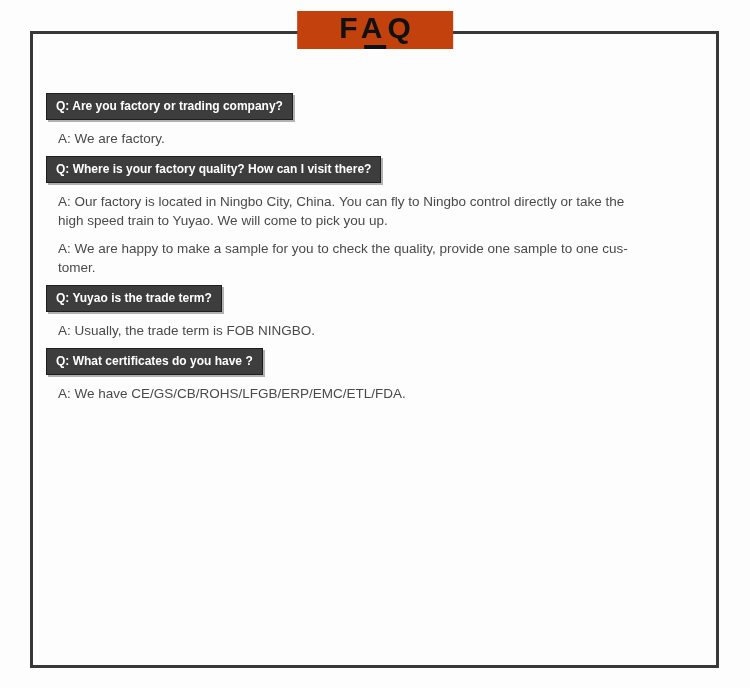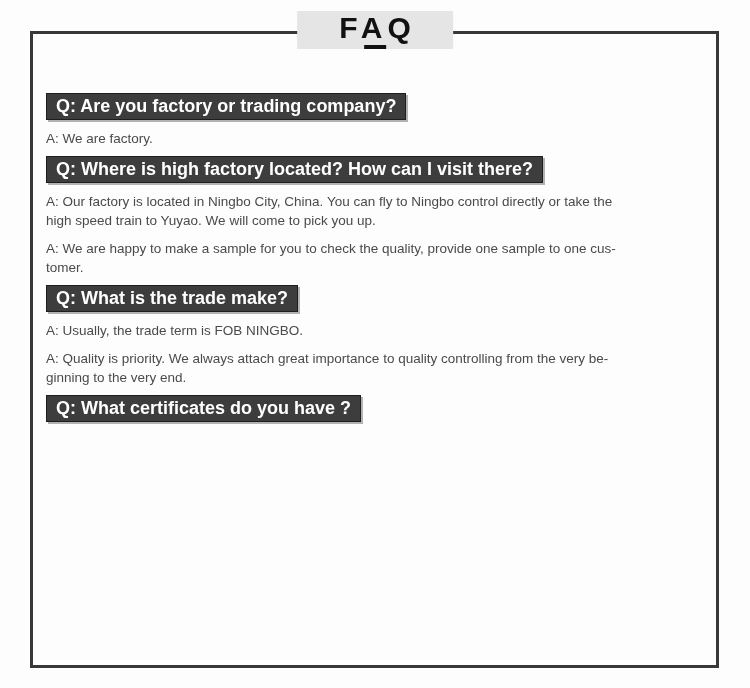--- a/index.html
+++ b/index.html
@@ -23,21 +23,21 @@
     height: 637px;
     border: 3px solid #383838;
     box-sizing: border-box;
     background: transparent;
   }
   .title-wrap {
     position: absolute;
     top: 11px;
     left: 50%;
     transform: translateX(-50%);
-    background: #e5e5e5;
+    background: #c2410c;
     padding: 0 42px;
     text-align: center;
     z-index: 2;
   }
   .faq-title {
     font-size: 30px;
     line-height: 33px;
     font-weight: bold;
     letter-spacing: 5px;
     margin-right: -5px; 
@@ -57,31 +57,31 @@
     width: 662px;
     z-index: 1;
   }
   .faq-item { margin: 0; }
   .q-box {
     display: inline-block;
     background: #3d3d3d;
     border: 1px solid #1e1e1e;
     box-shadow: 2px 2px 0 #b2b2b2;
     color: #ffffff;
-    font-size: 18px;
+    font-size: 12px;
     font-weight: bold;
     line-height: 17px;
     padding: 4px 9px;
     margin: 0;
   }
   .answer {
     font-size: 13.5px;
     line-height: 19px;
     color: #4a4a4a;
-    margin: 9px 0 8px 0;
+    margin: 9px 0 8px 12px;
     white-space: pre-line;
   }
 </style>
 </head>
 <body>
 
 <div class="page">
 
   <div class="frame"></div>
 
@@ -93,45 +93,44 @@
   <div class="faq-list">
     <section class="faq-item">
       <div class="q-box">
         <span>Q: Are you factory or trading company?</span>
       </div>
       <p class="answer">A: We are factory.</p>
     </section>
 
     <section class="faq-item">
       <div class="q-box">
-        <span>Q: Where is high factory located? How can I visit there?</span>
+        <span>Q: Where is your factory quality? How can I visit there?</span>
       </div>
       <p class="answer">A: Our factory is located in Ningbo City, China. You can fly to Ningbo control directly or take the
 high speed train to Yuyao. We will come to pick you up.</p>
     </section>
 
 
     <section class="faq-item">
       <p class="answer">A: We are happy to make a sample for you to check the quality, provide one sample to one cus-
 tomer.</p>
     </section>
 
 
     <section class="faq-item">
       <div class="q-box">
-        <span>Q: What is the trade make?</span>
+        <span>Q: Yuyao is the trade term?</span>
       </div>
       <p class="answer">A: Usually, the trade term is FOB NINGBO.</p>
     </section>
 
     <section class="faq-item">
-      <p class="answer">A: Quality is priority. We always attach great importance to quality controlling from the very be-
-ginning to the very end.</p>
     </section>
 
     <section class="faq-item">
       <div class="q-box">
         <span>Q: What certificates do you have ?</span>
       </div>
+      <p class="answer">A: We have CE/GS/CB/ROHS/LFGB/ERP/EMC/ETL/FDA.</p>
     </section>
   </div>
 
 </div>
 
 </body></html>

